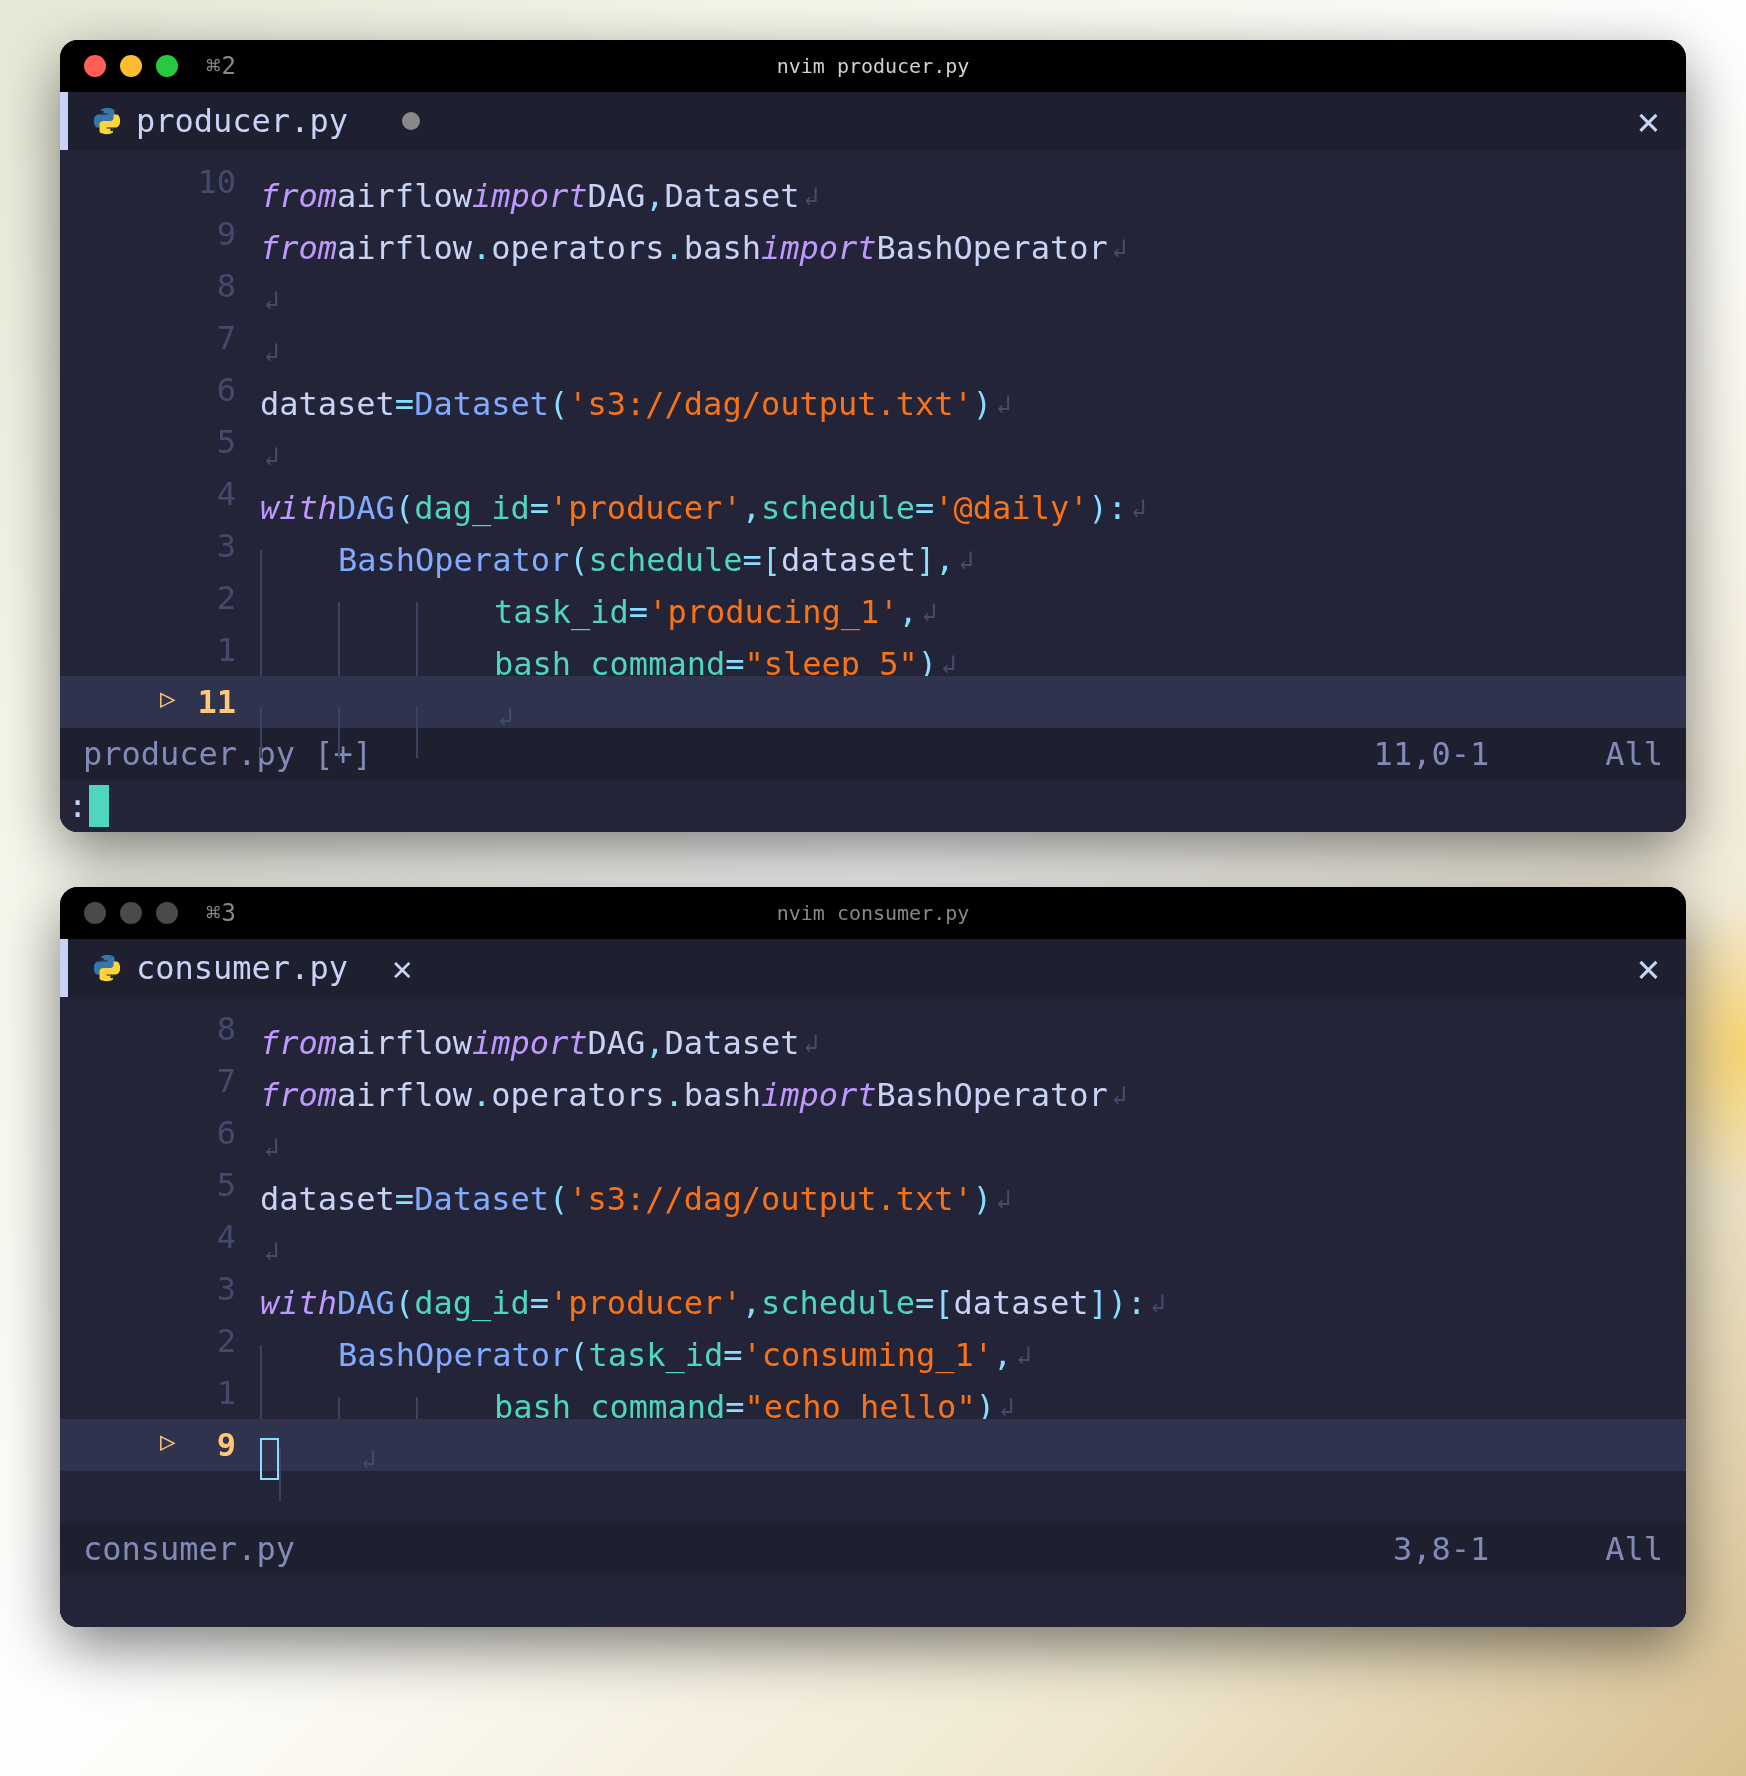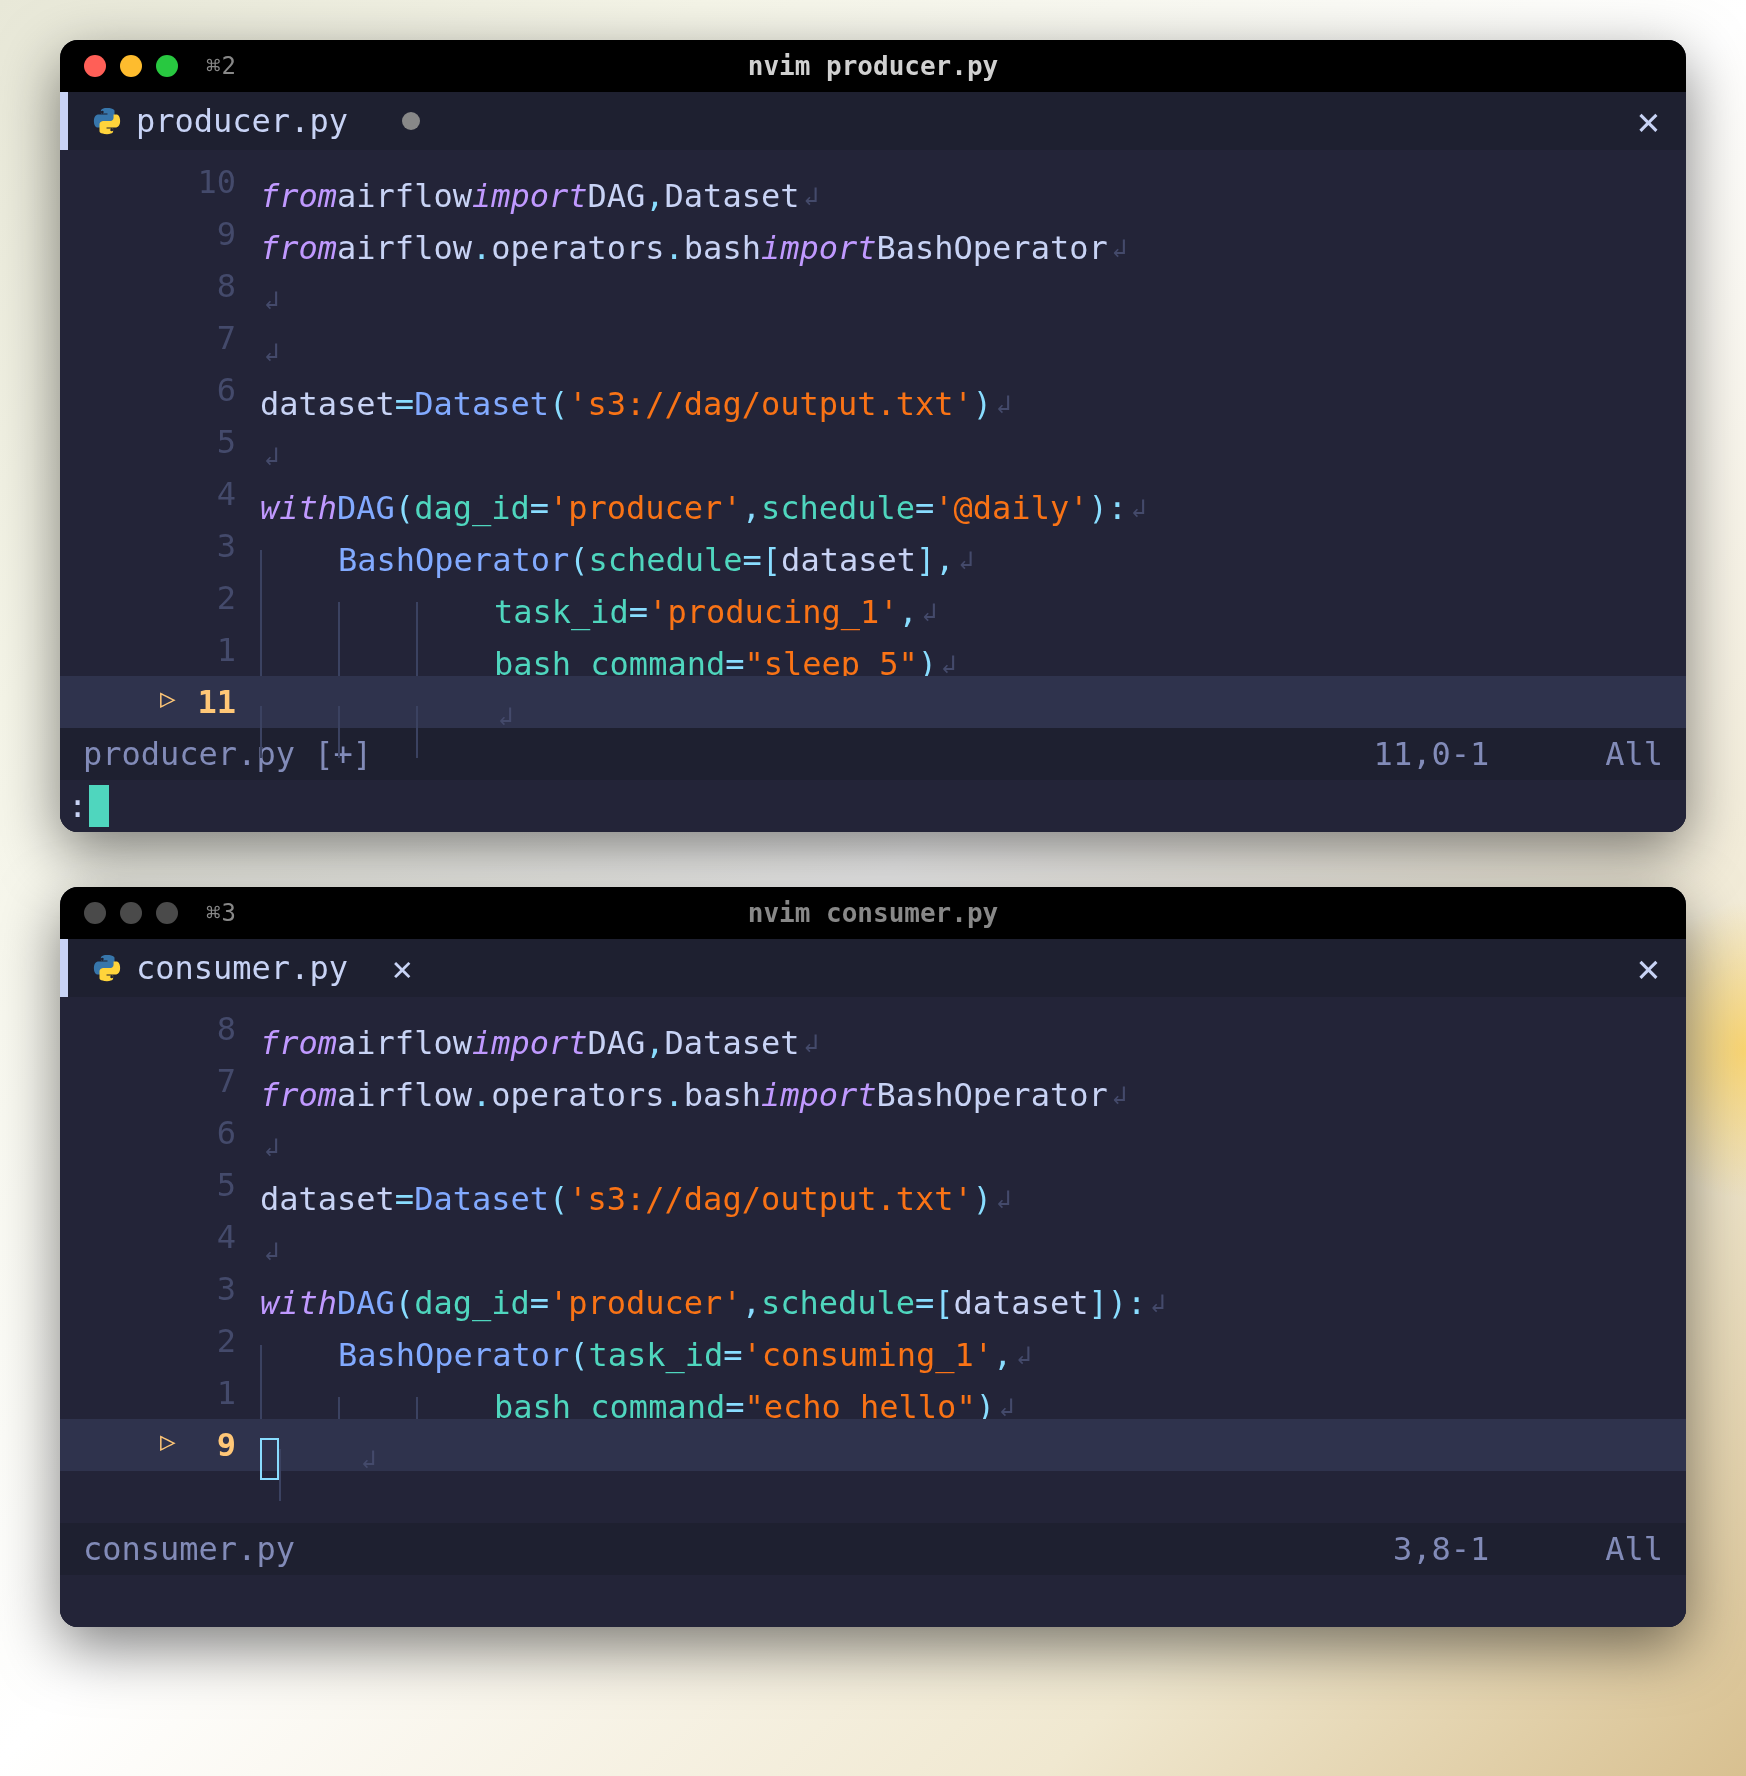--- a/index.html
+++ b/index.html
@@ -55,22 +55,22 @@
     margin-left: 28px;
     color: #888;
     font-size: 24px;
     letter-spacing: 1px;
   }
   .titlebar-title {
     position: absolute;
     left: 50%;
     transform: translateX(-50%);
     color: #d0d0d0;
-    font-size: 26px;
-    font-weight: 700;
+    font-size: 20px;
+    font-weight: 400;
   }
   .titlebar.dim .titlebar-title { color: #888; }
   .editor {
     background: #232438;
     position: relative;
   }
   .tabbar {
     display: flex;
     align-items: center;
     height: 58px;

